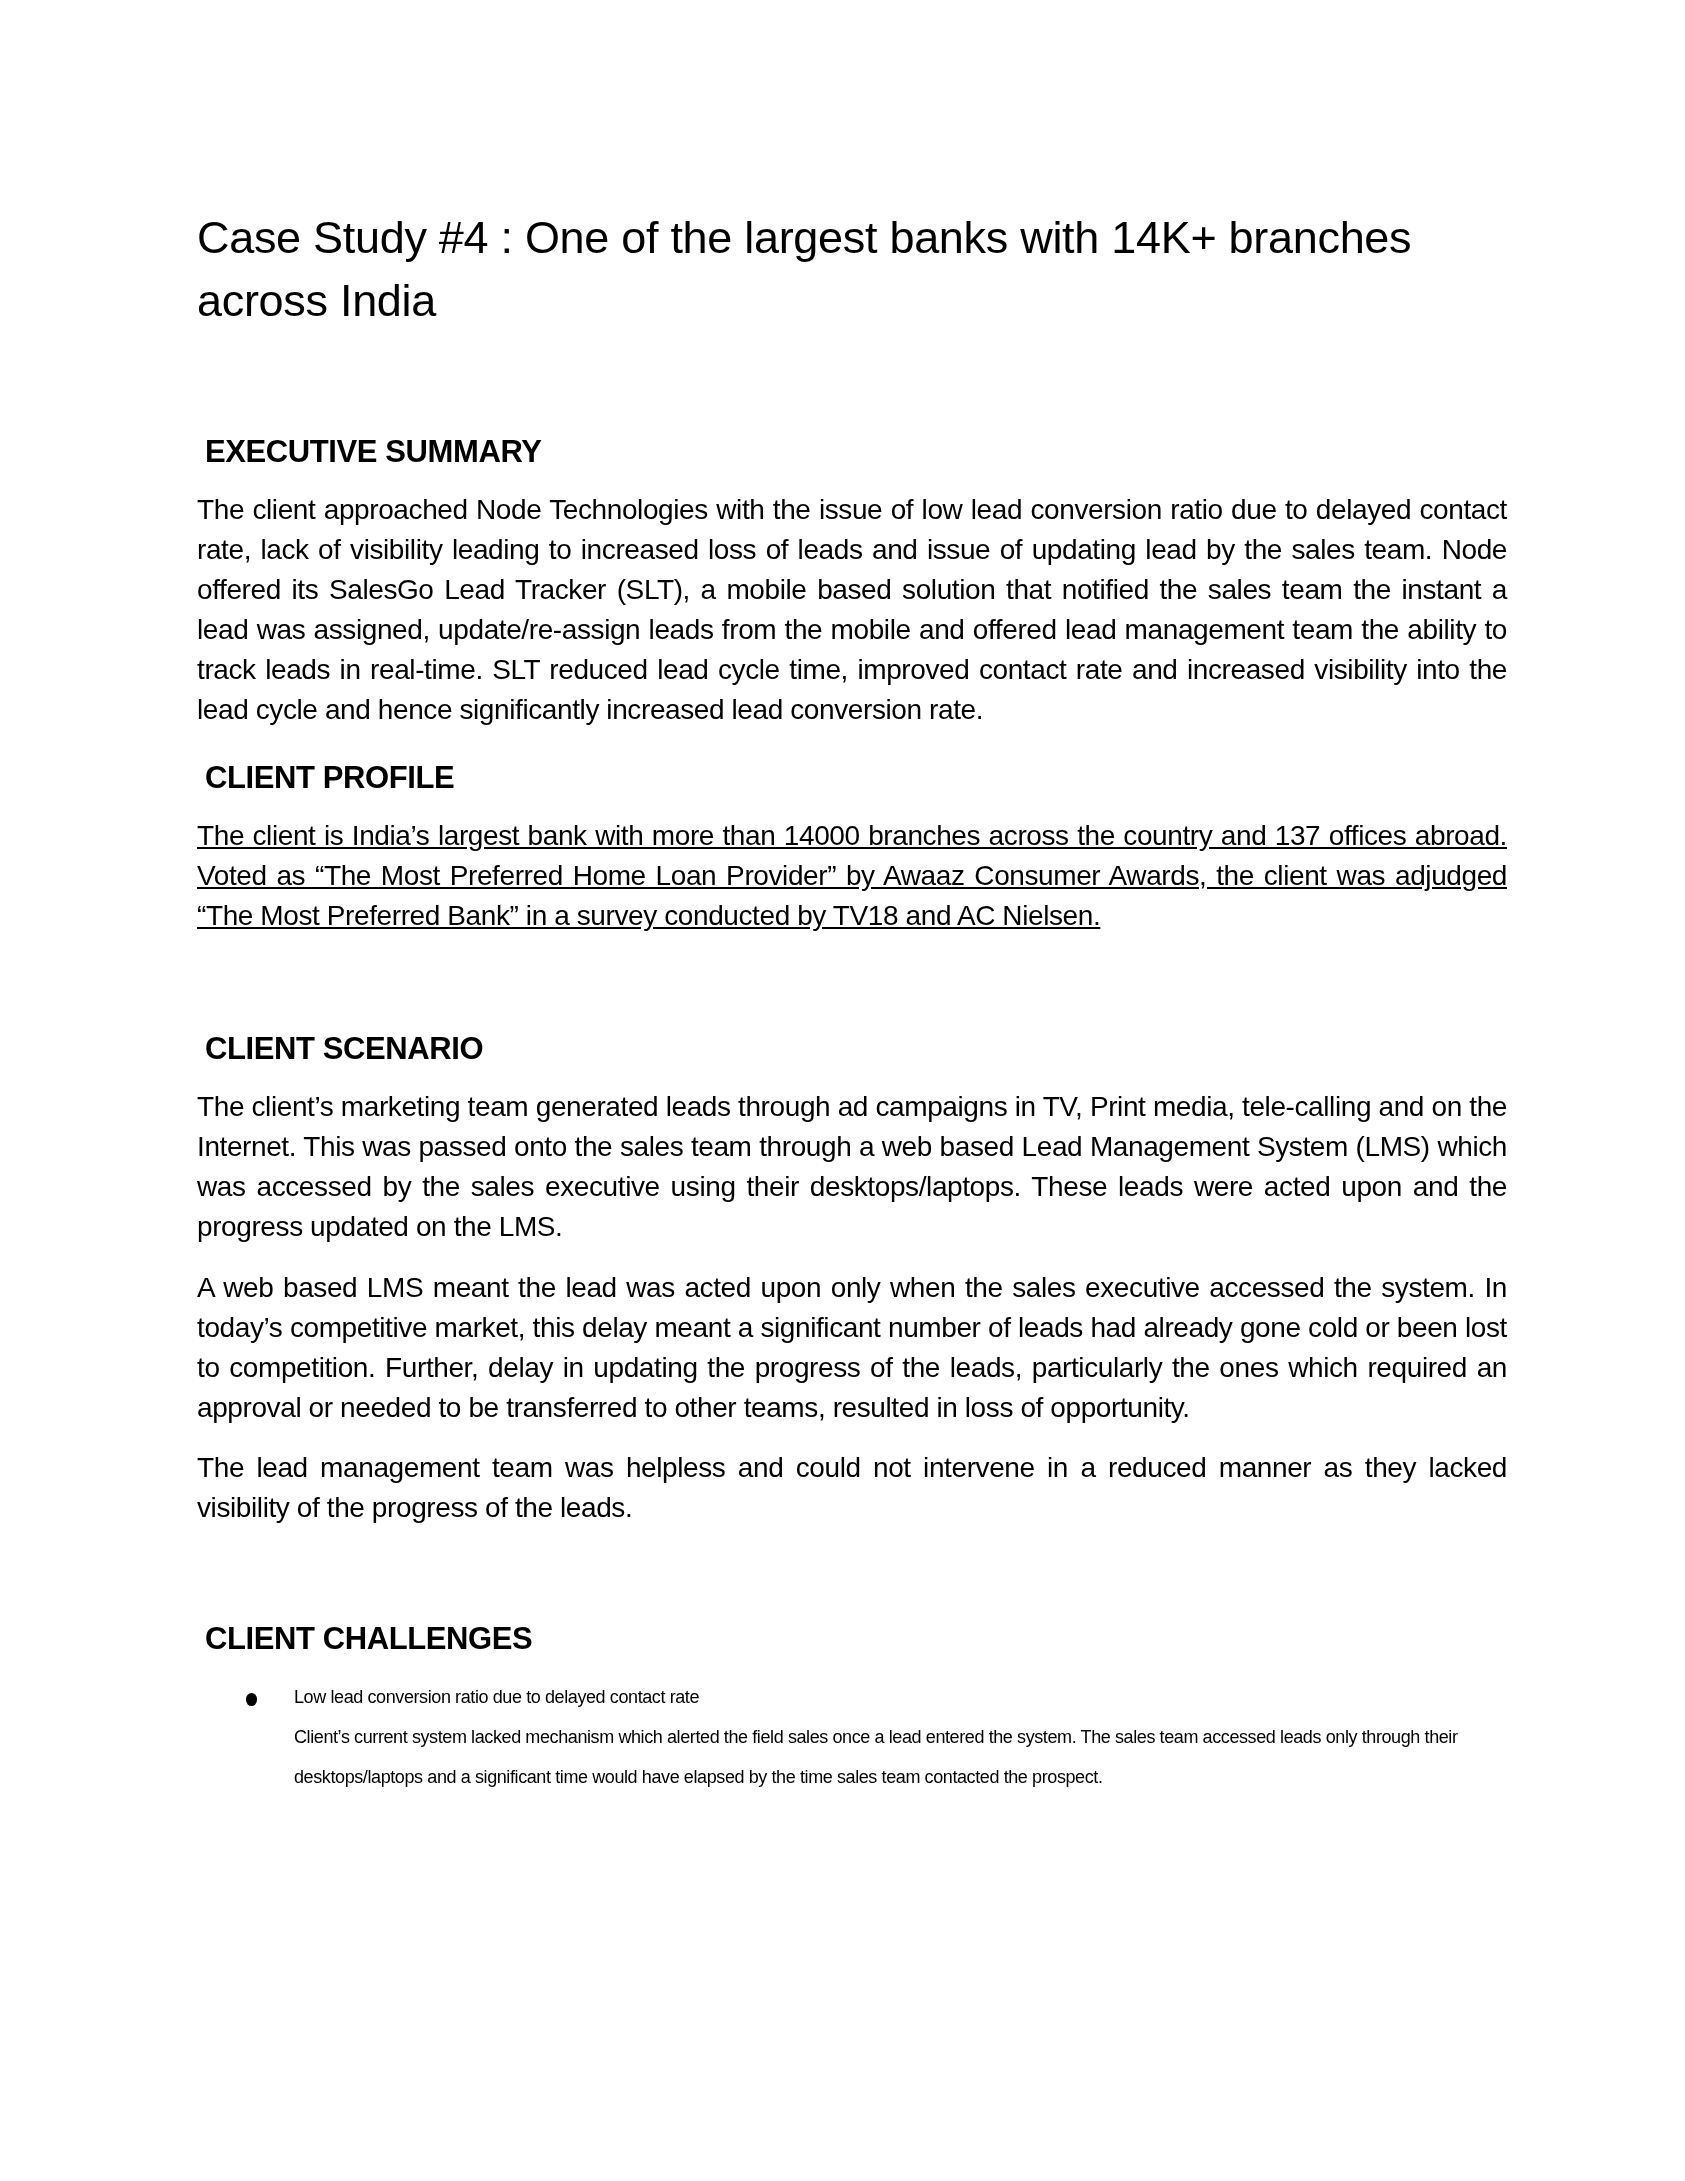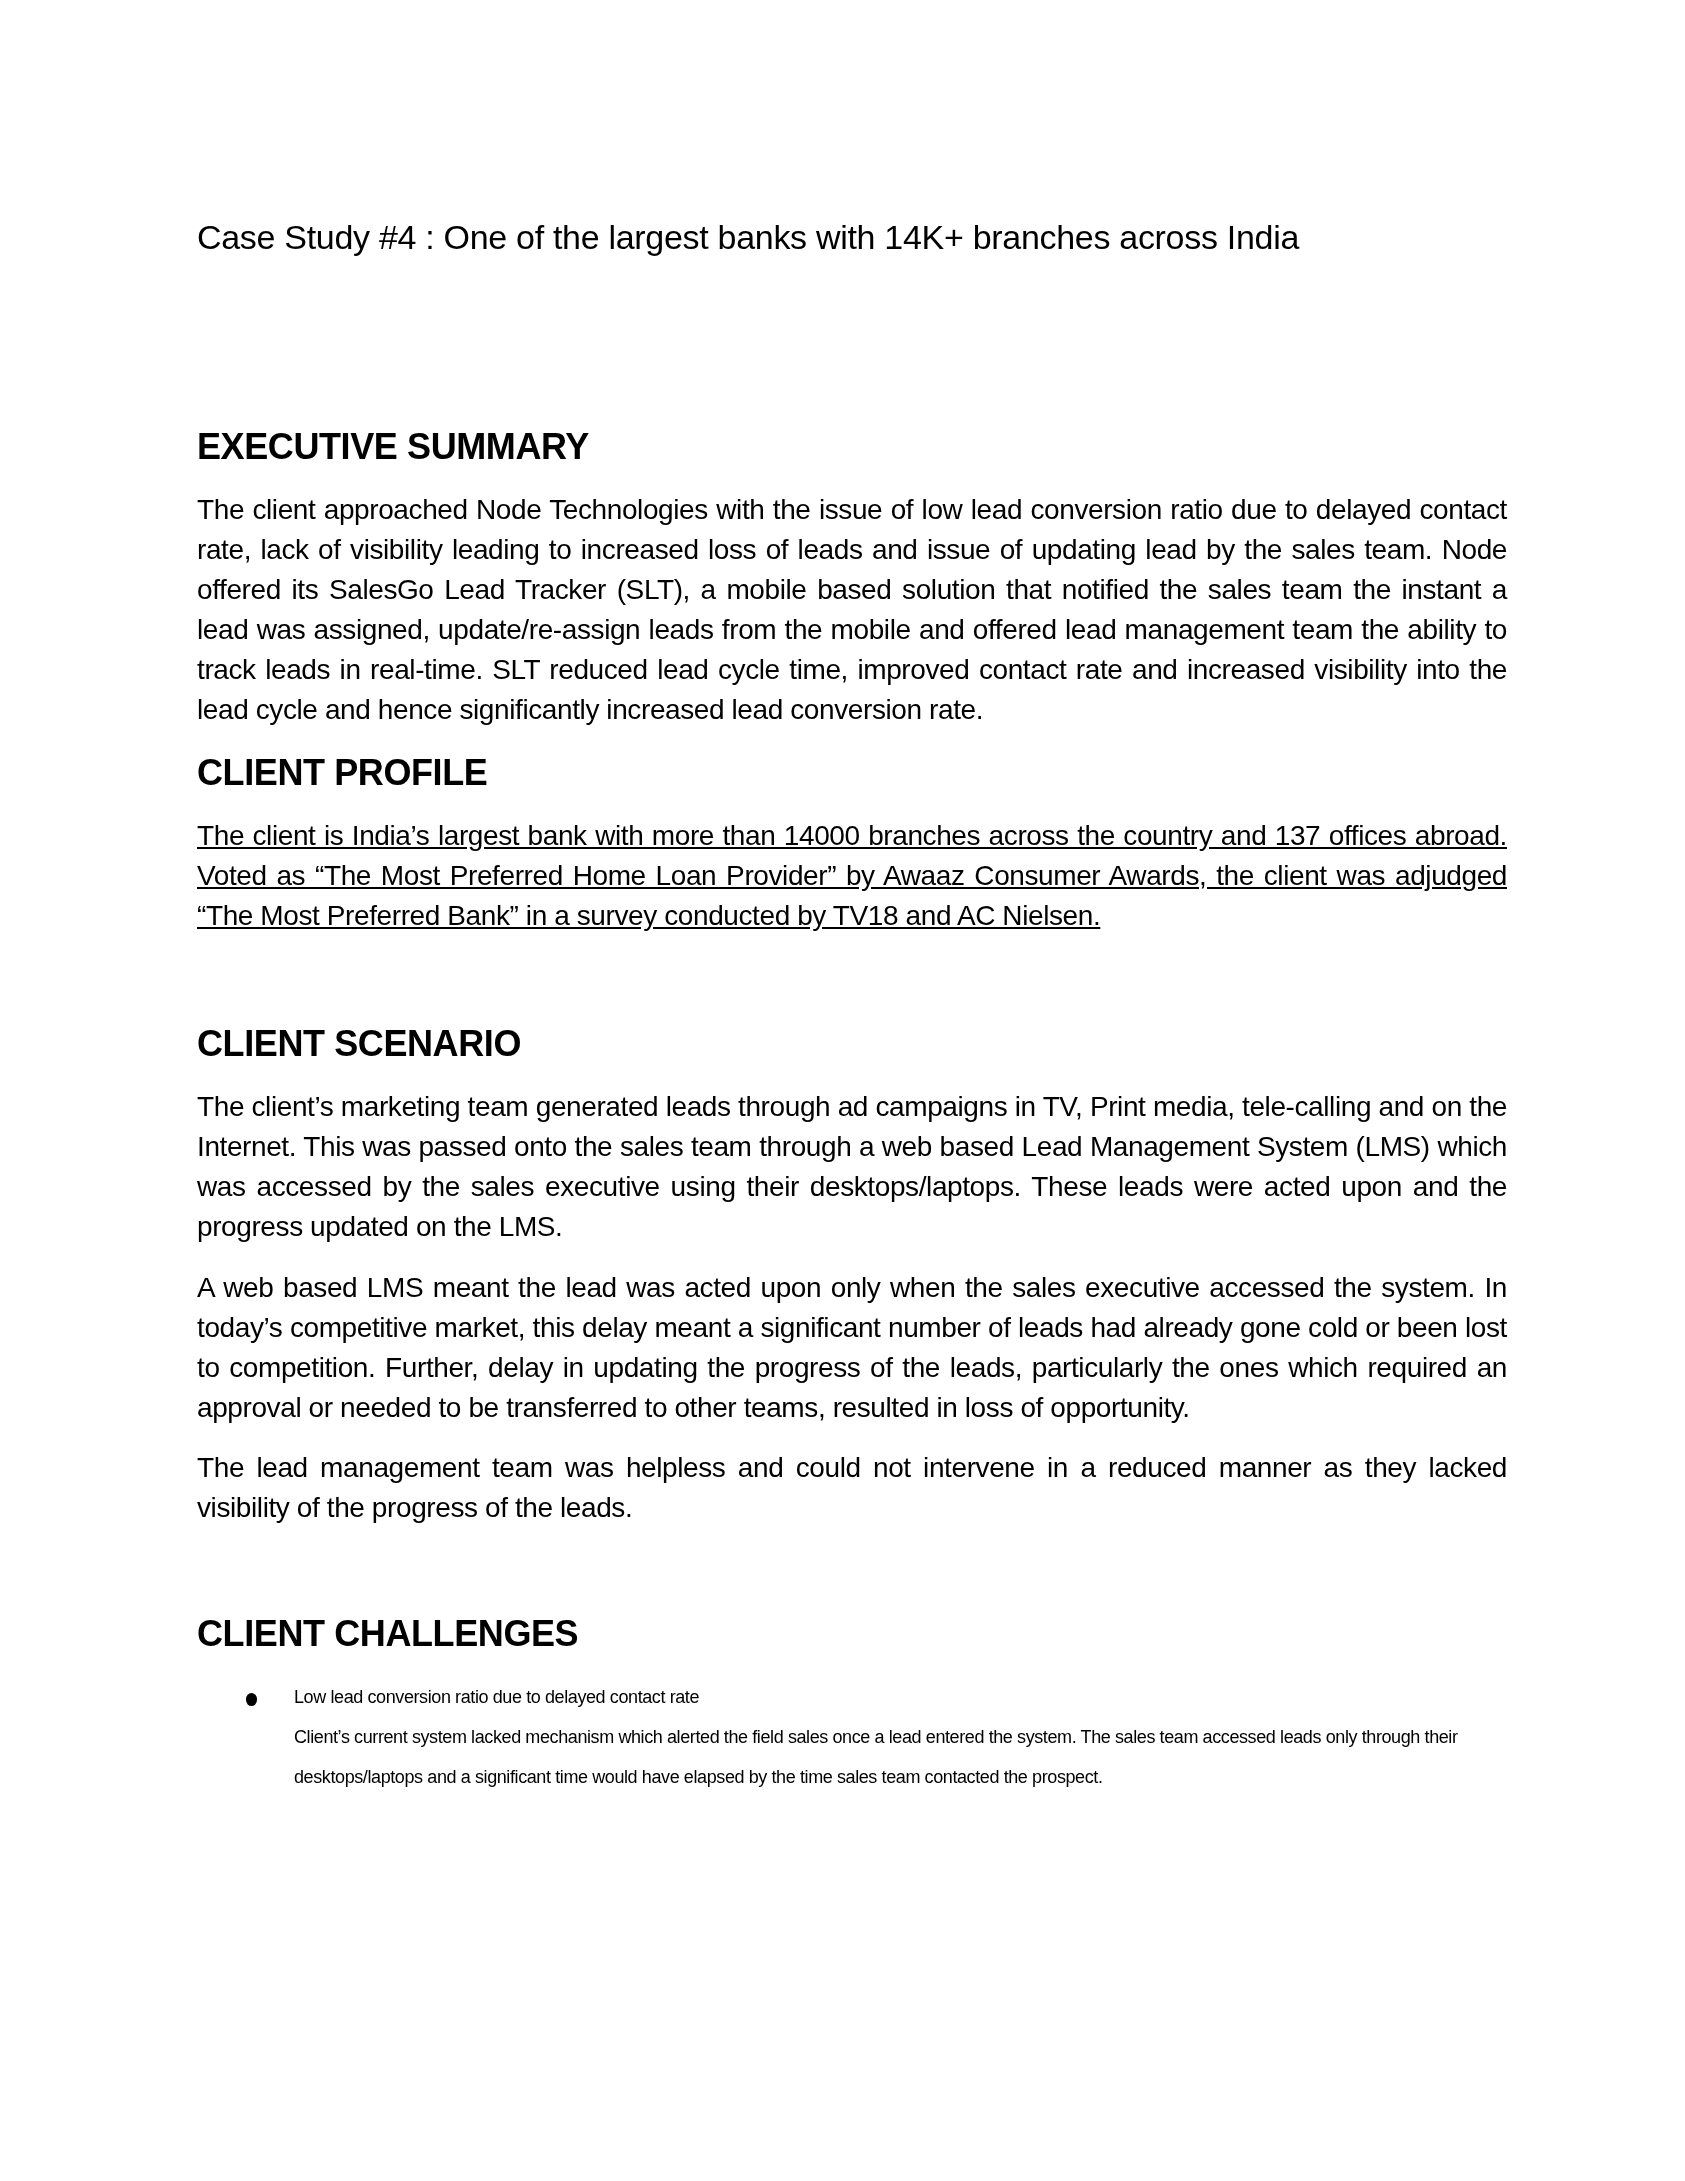--- a/index.html
+++ b/index.html
@@ -1,21 +1,21 @@
 <!DOCTYPE html>
 <html style="font-size:14px"><head>
 <meta charset="utf-8">
 <style>
   html, body { margin: 0; padding: 0; background: #ffffff; }
   body { width: 1685px; height: 2181px; position: relative; overflow: hidden;
          font-family: "Liberation Sans", "DejaVu Sans", sans-serif; color: #000; }
   .page { position: absolute; left: 197px; top: 0; width: 1310px; }
   .title { position: absolute; top: 206px; left: 0; width: 1310px;
-           font-size: 34px; line-height: 63px; font-weight: normal; margin: 0; letter-spacing: -0.3px; }
-  .h { position: absolute; left: 0; margin: 0; font-size: 36px; font-weight: bold; letter-spacing: -0.4px; }
+           font-size: 45px; line-height: 63px; font-weight: normal; margin: 0; letter-spacing: -0.3px; }
+  .h { position: absolute; left: 0; margin: 8px; font-size: 31px; font-weight: bold; letter-spacing: -0.4px; }
   .p { position: absolute; left: 0; width: 1310px; margin: 0; font-size: 28px; line-height: 40px;
        text-align: justify; letter-spacing: -0.4px; }
   .bullet-row { position: absolute; left: 0; width: 1310px; }
   .bullet-dot { position: absolute; left: 49px; top: 16px; width: 11.4px; height: 13px; border-radius: 50%; background: #000; }
   .bullet-text { position: absolute; left: 97px; width: 1213px; font-size: 18px; line-height: 40px; letter-spacing: -0.4px; }
   .bullet-text .lead { display: block; }
   .bullet-text .desc { display: block; }
 </style>
 </head>
 <body>

